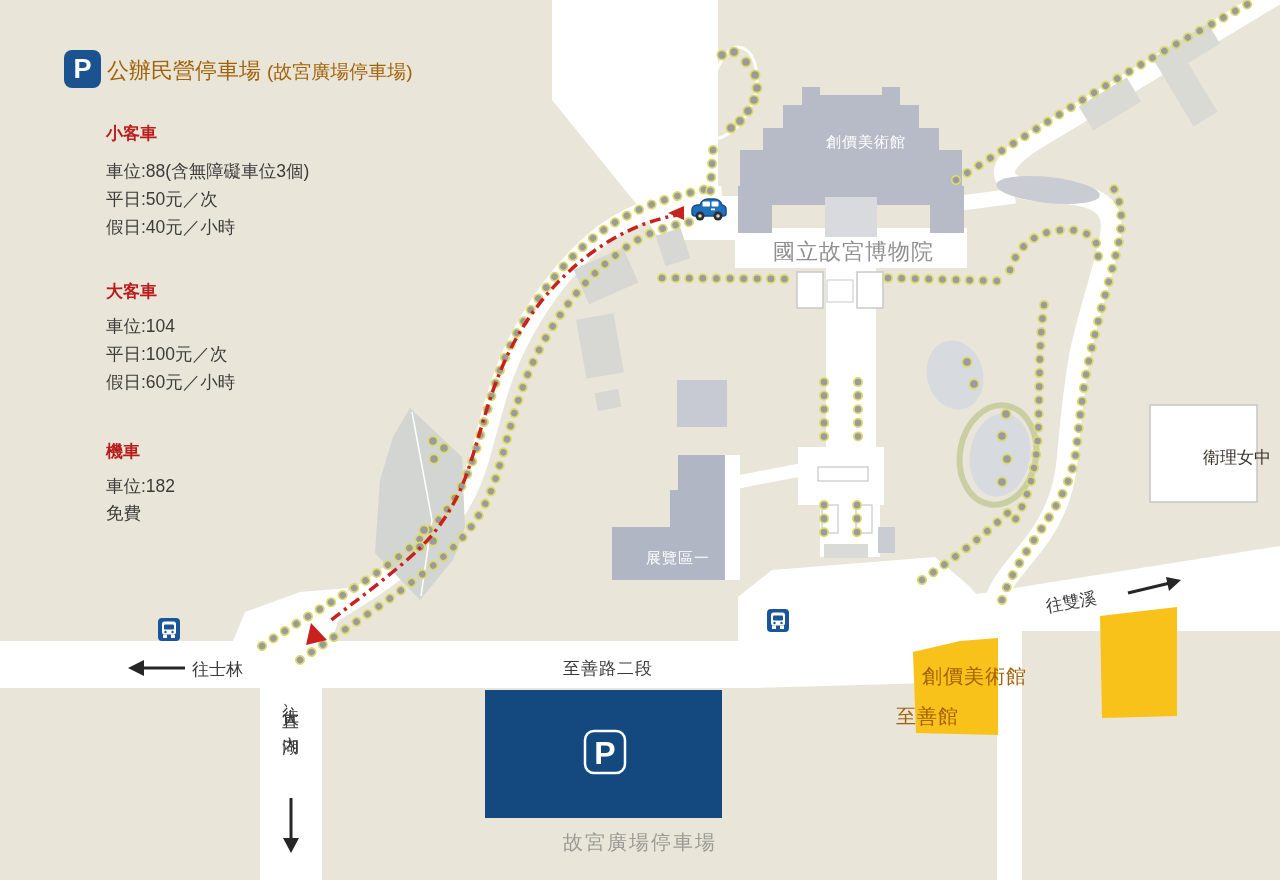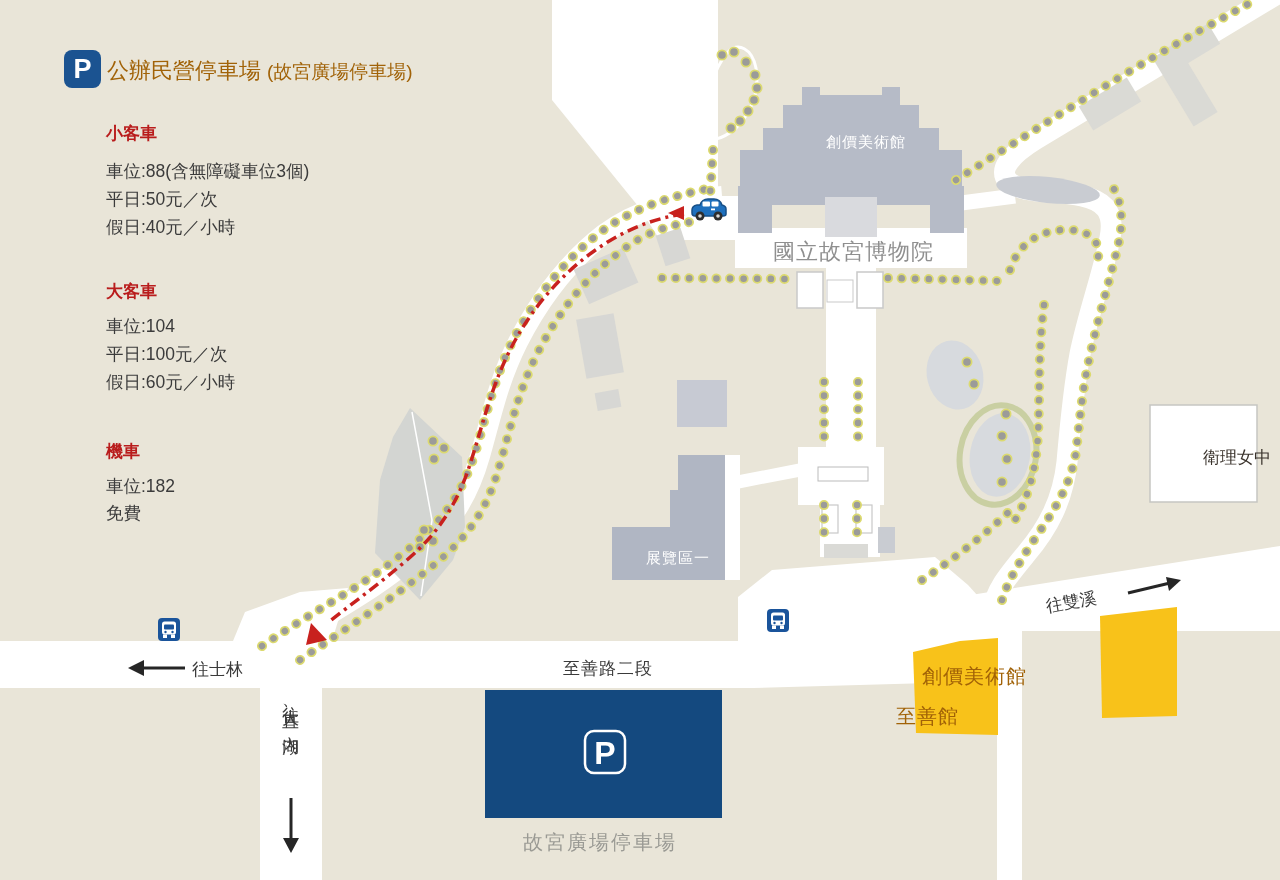--- a/index.html
+++ b/index.html
@@ -12,21 +12,21 @@
   .lbl{position:absolute;white-space:nowrap;}
   
   .ptile{position:absolute;left:64px;top:50px;width:37px;height:38px;background:#1b5391;
          border-radius:8px;color:#fff;font-weight:bold;font-size:27px;text-align:center;line-height:38px;}
   .title{left:107px;top:56px;color:#a16207;font-weight:normal;font-size:22px;}
   .title .sub{font-size:19px;margin-left:6px;}
   .sec-h{color:#b91c1c;font-weight:bold;font-size:17px;left:106px;}
   .sec-l{color:#3b3b3b;font-size:17.5px;left:106px;text-align:right;}
   
   .g-big{color:#8f8f8f;font-size:22px;font-weight:500;letter-spacing:1px;}
-  .g-med{color:#9a9a94;font-size:20px;font-weight:500;letter-spacing:2px;}
+  .g-med{color:#9a9a94;font-size:20px;font-weight:500;letter-spacing:2px;margin-left:40px;}
   .wht{color:#fff;font-size:15px;letter-spacing:1px;}
   .road-t{color:#3a3a3a;font-size:17px;}
   .ylw-t{color:#a16207;font-size:20px;font-weight:400;letter-spacing:1px;margin-left:20px;}
   .vert{writing-mode:vertical-rl;text-orientation:upright;letter-spacing:3px;}
   .school-t{color:#3a332c;font-size:17px;}
   
   .ty{stroke:#dcda6f;stroke-width:10;fill:none;stroke-linecap:round;stroke-dasharray:0.1 13.5;}
   .tg{stroke:#9b9b99;stroke-width:6.5;fill:none;stroke-linecap:round;stroke-dasharray:0.1 13.5;}
   .bld{fill:#b6bbc7;}
   .bld-lt{fill:#d7d7d4;}

